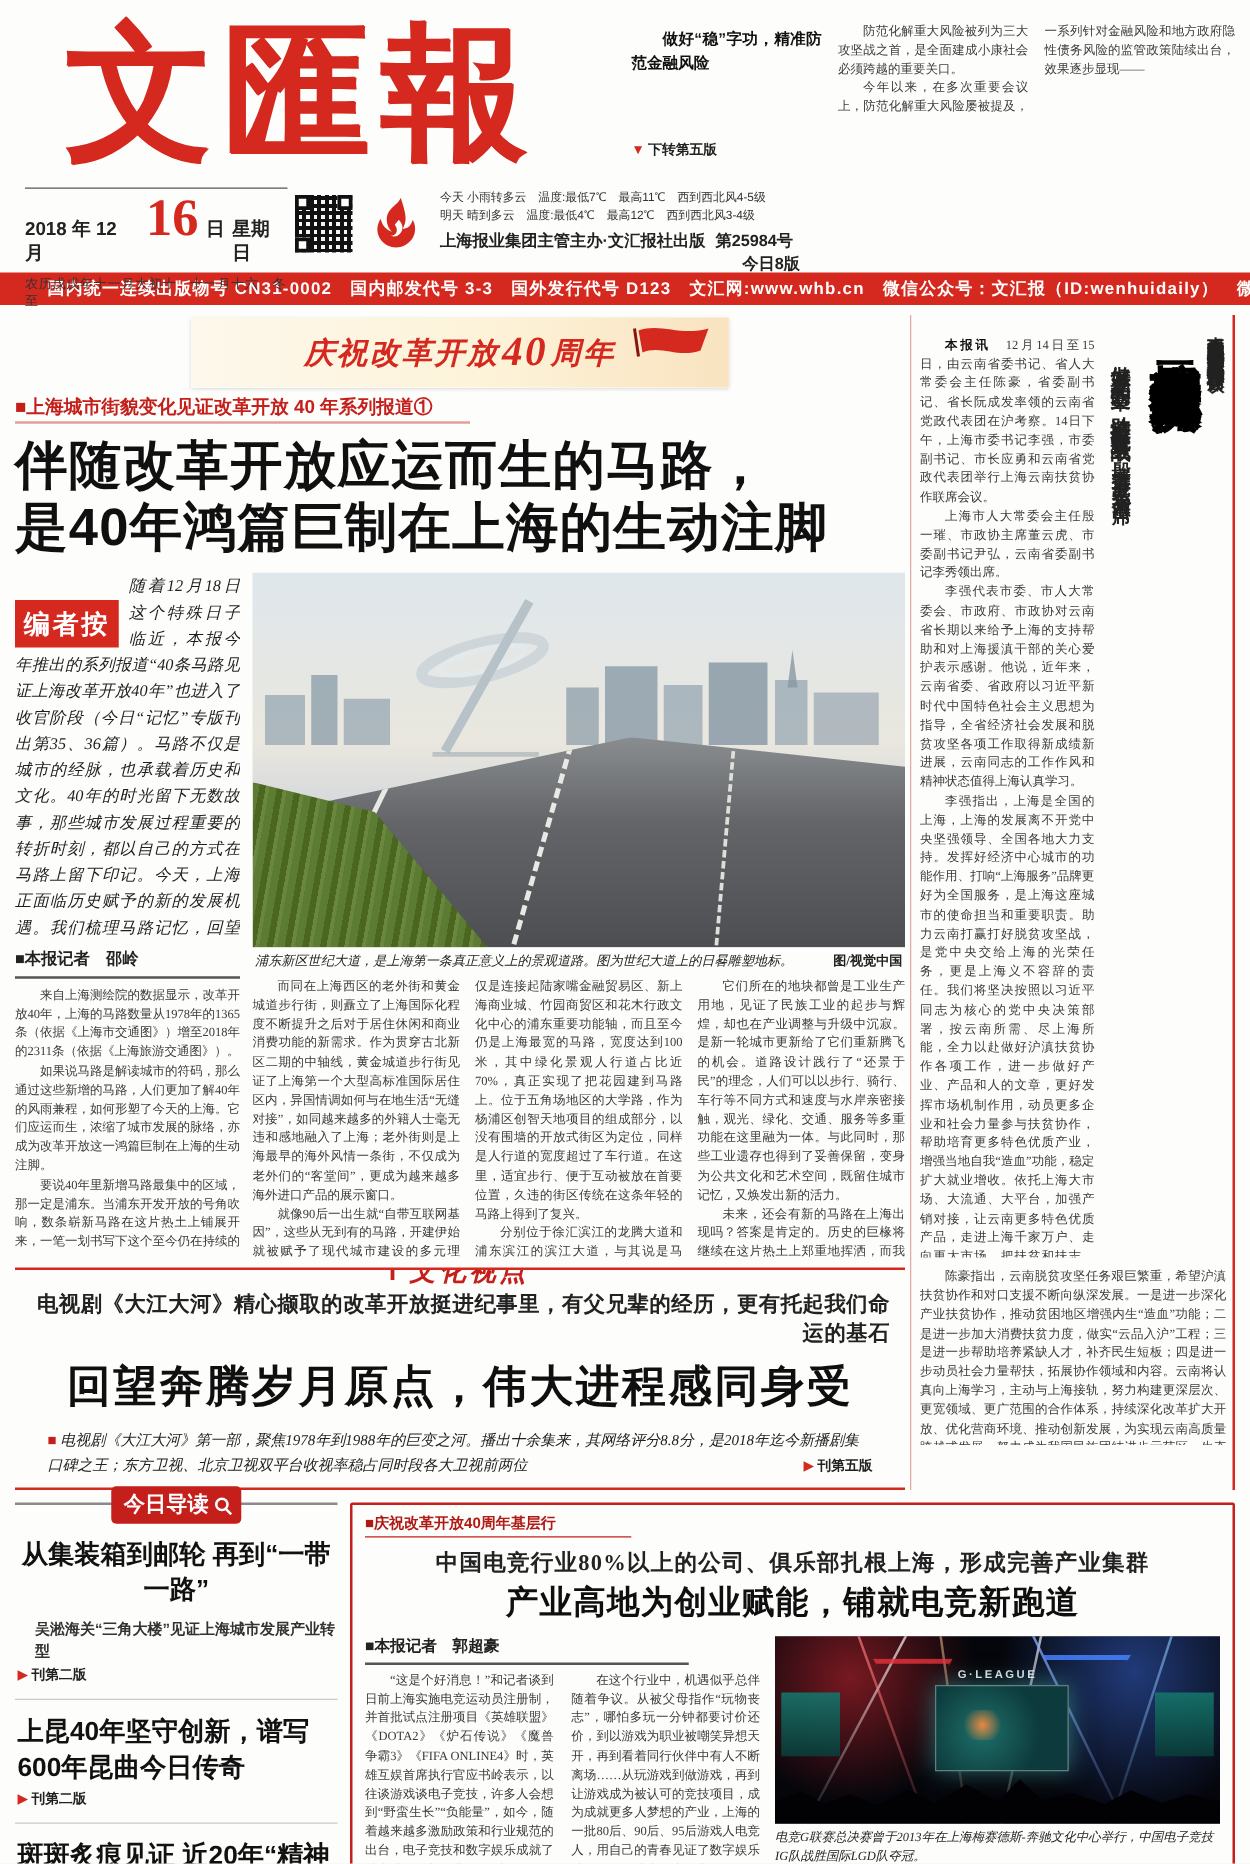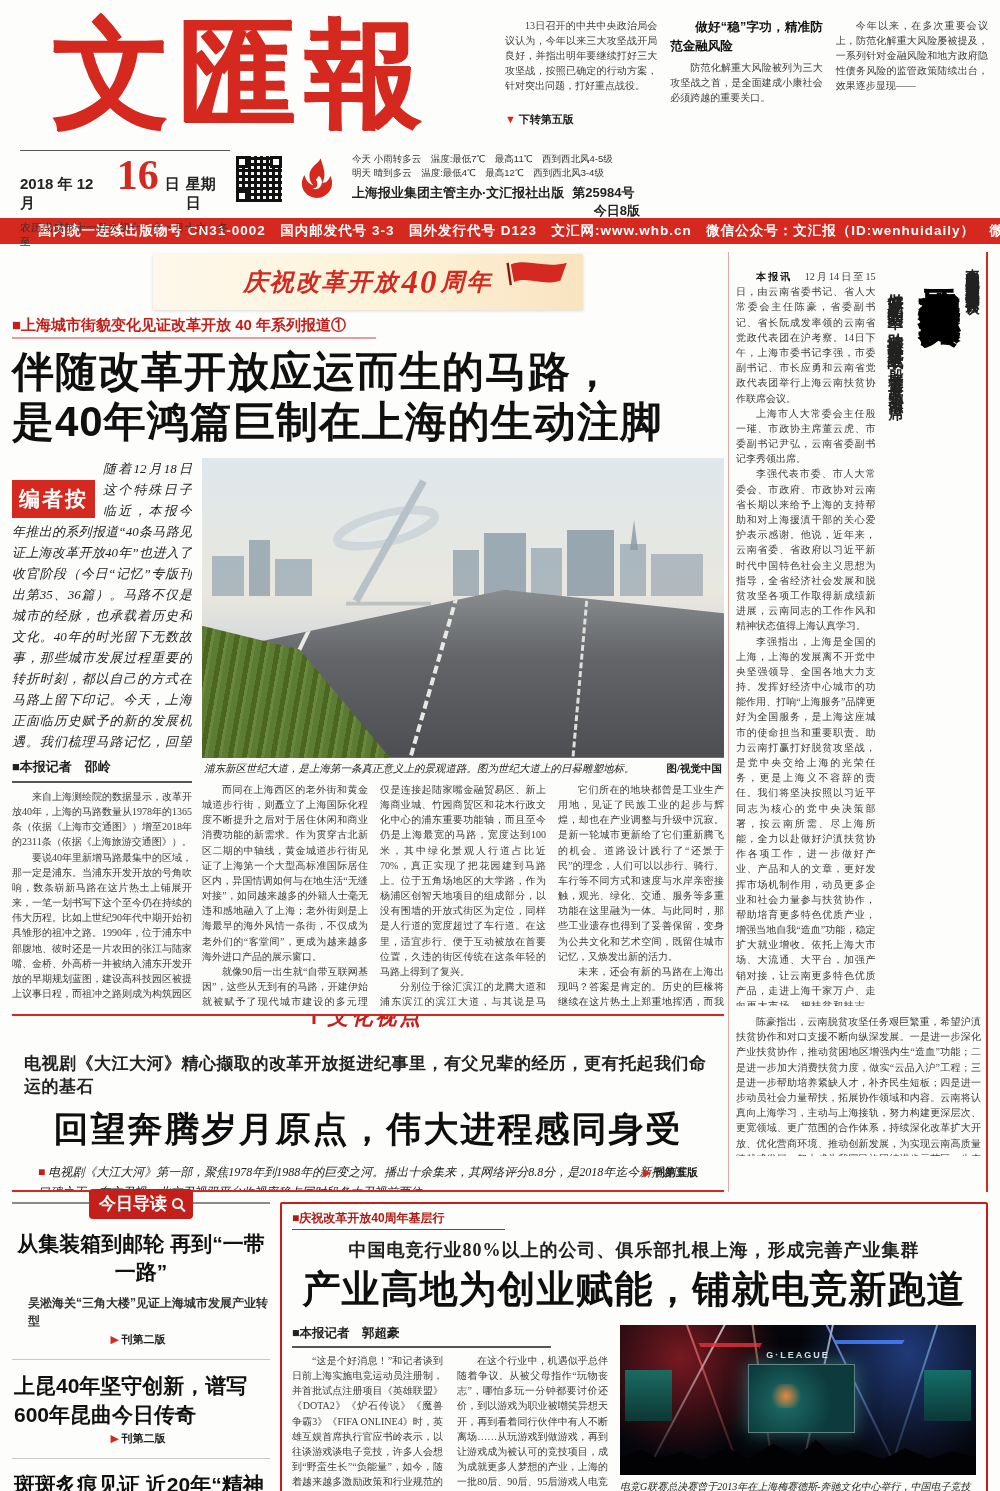--- a/index.html
+++ b/index.html
@@ -90,21 +90,21 @@
   .caption { font-size:10.5px; font-style:italic; color:#222; }
   .credit { font-size:10.5px; font-weight:bold; white-space:nowrap; }
   .below-text { column-count:3; column-gap:12px; margin-top:4px; flex:1; overflow:hidden; }
 
   .culture { border-top:2px solid #d5281e; border-bottom:2px solid #d5281e; margin-top:8px; position:relative;
              padding:16px 12px 8px; height:178px; overflow:hidden; }
   .culture-logo { position:absolute; top:-15px; left:50%; transform:translateX(-50%); background:#fdfdfb;
                   padding:2px 12px; color:#c41f1a; font-size:21px; font-weight:bold; font-style:italic;
                   font-family:"Liberation Serif",serif; letter-spacing:3px; }
   .culture-logo::before { content:""; display:inline-block; width:8px; height:14px; border-left:3px solid #c41f1a; border-top:3px solid #c41f1a; margin-right:4px; }
-  .culture-kicker { font-size:17px; font-weight:bold; text-align:left; font-family:Liberation Sans, sans-serif; letter-spacing:0.5px;margin-top:20px; }
+  .culture-kicker { font-size:17px; font-weight:bold; text-align:right; font-family:Liberation Sans, sans-serif; letter-spacing:0.5px; }
   .culture-headline { font-size:35px; font-weight:900; text-align:center; letter-spacing:2px; margin:8px 0 10px;
                       font-family:"Liberation Sans",sans-serif; color:#0f0f0f; }
   .culture-summary { font-size:12px; font-style:italic; line-height:1.65; color:#222; padding:0 14px; }
   .sq-red { color:#c41f1a; font-style:normal; }
   .culture-ref { position:absolute; right:26px; bottom:10px; font-size:11px; font-weight:bold; }
 
   
   .yunnan { display:flex; height:752px; overflow:hidden; }
   .yunnan-body { flex:1; overflow:hidden; padding-top:4px;margin-top:11px; }
   .lede-tag { font-weight:bold; color:#111; }
@@ -125,27 +125,27 @@
   .guide-badge { position:absolute; top:-15px; left:50%; transform:translateX(-50%); background:#c41f1a; color:#fff;
                  font-weight:900; font-size:17px; padding:3px 10px 4px; border-radius:4px; white-space:nowrap;
                  font-family:"Liberation Sans",sans-serif; display:flex; align-items:center; gap:5px; }
   .mag-icon { width:11px; height:11px; border:2px solid #fff; border-radius:50%; position:relative; display:inline-block; }
   .mag-icon::after { content:""; position:absolute; width:7px; height:2px; background:#fff; bottom:-3px; right:-5px; transform:rotate(45deg); }
   .guide-item { padding:12px 2px 12px; border-bottom:1px solid #c9c9c9; }
   .guide-item:last-child { border-bottom:none; }
   .gi-title { font-size:21px; font-weight:900; line-height:1.35; font-family:"Liberation Sans",sans-serif; color:#111; }
   .gi-center { text-align:center; }
   .gi-note { font-size:12px; font-weight:bold; color:#333; margin-top:8px; padding-left:14px; line-height:1.5; font-family:"Liberation Sans",sans-serif; }
-  .gi-ref { text-align:center; font-size:11px; font-weight:bold; margin-top:2px; padding-right:6px; }
+  .gi-ref { text-align:left; font-size:11px; font-weight:bold; margin-top:2px; padding-right:6px; }
 
   .esports { flex:1; border:2px solid #c41f1a; border-radius:2px; padding:6px 10px 8px; overflow:hidden; }
   .es-kicker { color:#b01a15; font-size:12px; font-weight:bold; font-family:"Liberation Sans",sans-serif;
                border-bottom:1px solid #c41f1a; width:fit-content; padding:0 60px 2px 0; }
   .es-subhead { text-align:center; font-size:18px; font-weight:bold; margin:8px 0 2px; letter-spacing:1px; }
-  .es-headline { text-align:center; font-size:38px; font-weight:900; letter-spacing:1px; margin:2px 0 10px;
+  .es-headline { text-align:center; font-size:26px; font-weight:900; letter-spacing:1px; margin:2px 0 10px;
                  font-family:"Liberation Sans",sans-serif; color:#0f0f0f; }
   .es-bodyrow { display:flex; gap:12px; }
   .es-text { flex:1; }
   .es-byline { border-bottom:2px solid #555; font-size:12.5px; font-weight:bold; padding-bottom:4px; margin-bottom:5px;
                width:82%; font-family:"Liberation Sans",sans-serif; }
   .es-cols { column-count:2; column-gap:14px; height:196px; overflow:hidden; }
   .es-photo-wrap { width:356px; }
   .es-photo { height:150px; position:relative; background:#05060b; overflow:hidden; }
   .glow-red { position:absolute; left:-10%; top:-20%; width:60%; height:120%;
               background:radial-gradient(ellipse at 45% 35%, rgba(215,40,50,0.55), transparent 60%); }
@@ -211,21 +211,20 @@
       <div class="weather-line">明天 晴到多云　温度:最低4℃　最高12℃　西到西北风3-4级</div>
       <div class="publisher-line">
         <span>上海报业集团主管主办·文汇报社出版</span>
         <span>第25984号</span>
       </div>
       <div class="pages-today">今日8版</div>
     </div>
 
     <div class="top-story">
       <div class="ts-body">
-        <p>13日召开的中共中央政治局会议认为，今年以来三大攻坚战开局良好，并指出明年要继续打好三大攻坚战，按照已确定的行动方案，针对突出问题，打好重点战役。</p>
         <p class="ts-inline-sub">做好“稳”字功，精准防范金融风险</p>
         <p>防范化解重大风险被列为三大攻坚战之首，是全面建成小康社会必须跨越的重要关口。</p>
         <p>今年以来，在多次重要会议上，防范化解重大风险屡被提及，一系列针对金融风险和地方政府隐性债务风险的监管政策陆续出台，效果逐步显现——</p>
 
       </div>
       <div class="continuation">
         <span class="tri-red">▼</span>
         <span>下转第五版</span>
       </div>
     </div>
@@ -261,20 +260,21 @@
           <div class="editor-box">
             <span class="editor-label">编者按</span>
             <div class="editor-text">
               <span class="first">随着12月18日这个特殊日子临近，本报今年推出的系列报道“40条马路见证上海改革开放40年”也进入了收官阶段（今日“记忆”专版刊出第35、36篇）。马路不仅是城市的经脉，也承载着历史和文化。40年的时光留下无数故事，那些城市发展过程重要的转折时刻，都以自己的方式在马路上留下印记。今天，上海正面临历史赋予的新的发展机遇。我们梳理马路记忆，回望那些沧桑与巨变、光荣与梦想，为的是不忘初心、砥砺前行。</span>
               <div class="closing">而路，就在脚下。</div>
             </div>
           </div>
           <div class="byline">■本报记者　邵岭</div>
           <div class="col-left-text">
             <p>来自上海测绘院的数据显示，改革开放40年，上海的马路数量从1978年的1365条（依据《上海市交通图》）增至2018年的2311条（依据《上海旅游交通图》）。</p>
+            <p>如果说马路是解读城市的符码，那么通过这些新增的马路，人们更加了解40年的风雨兼程，如何形塑了今天的上海。它们应运而生，浓缩了城市发展的脉络，亦成为改革开放这一鸿篇巨制在上海的生动注脚。</p>
             <p>要说40年里新增马路最集中的区域，那一定是浦东。当浦东开发开放的号角吹响，数条崭新马路在这片热土上铺展开来，一笔一划书写下这个至今仍在持续的伟大历程。比如上世纪90年代中期开始初具雏形的祖冲之路。1990年，位于浦东中部腹地、彼时还是一片农田的张江与陆家嘴、金桥、外高桥一并被纳入浦东开发开放的早期规划蓝图，建设高科技园区被提上议事日程，而祖冲之路则成为构筑园区市政道路的经脉。多年间，随着开发开放力度的推进，祖冲之路也在不断生长，从建设之初计划的总长度1.2公里延伸到今天的5.8公里，成为无数梦想起飞的跑道。</p>
           </div>
         </div>
 
         <div class="col-center">
           <div class="photo">
             <div class="skyline">
               <div class="bld" style="left:2%;width:6%;height:60%;"></div>
               <div class="bld" style="left:9%;width:4%;height:85%;background:#8fa0ab;"></div>
               <div class="bld" style="left:14%;width:7%;height:55%;"></div>

